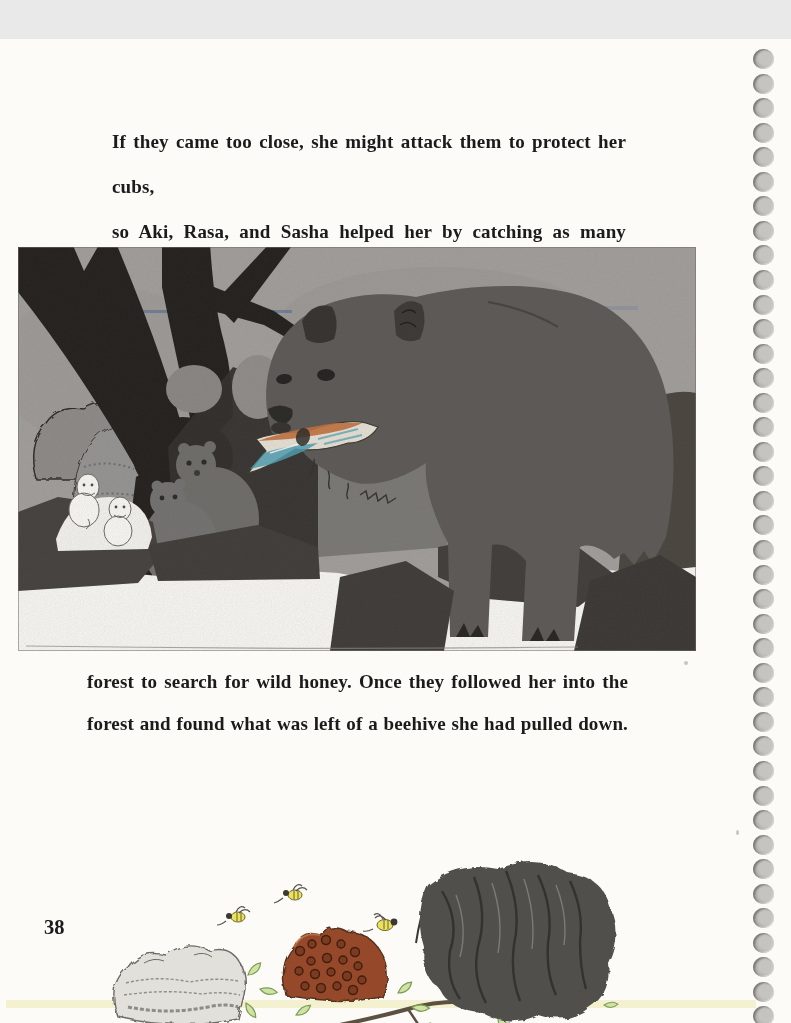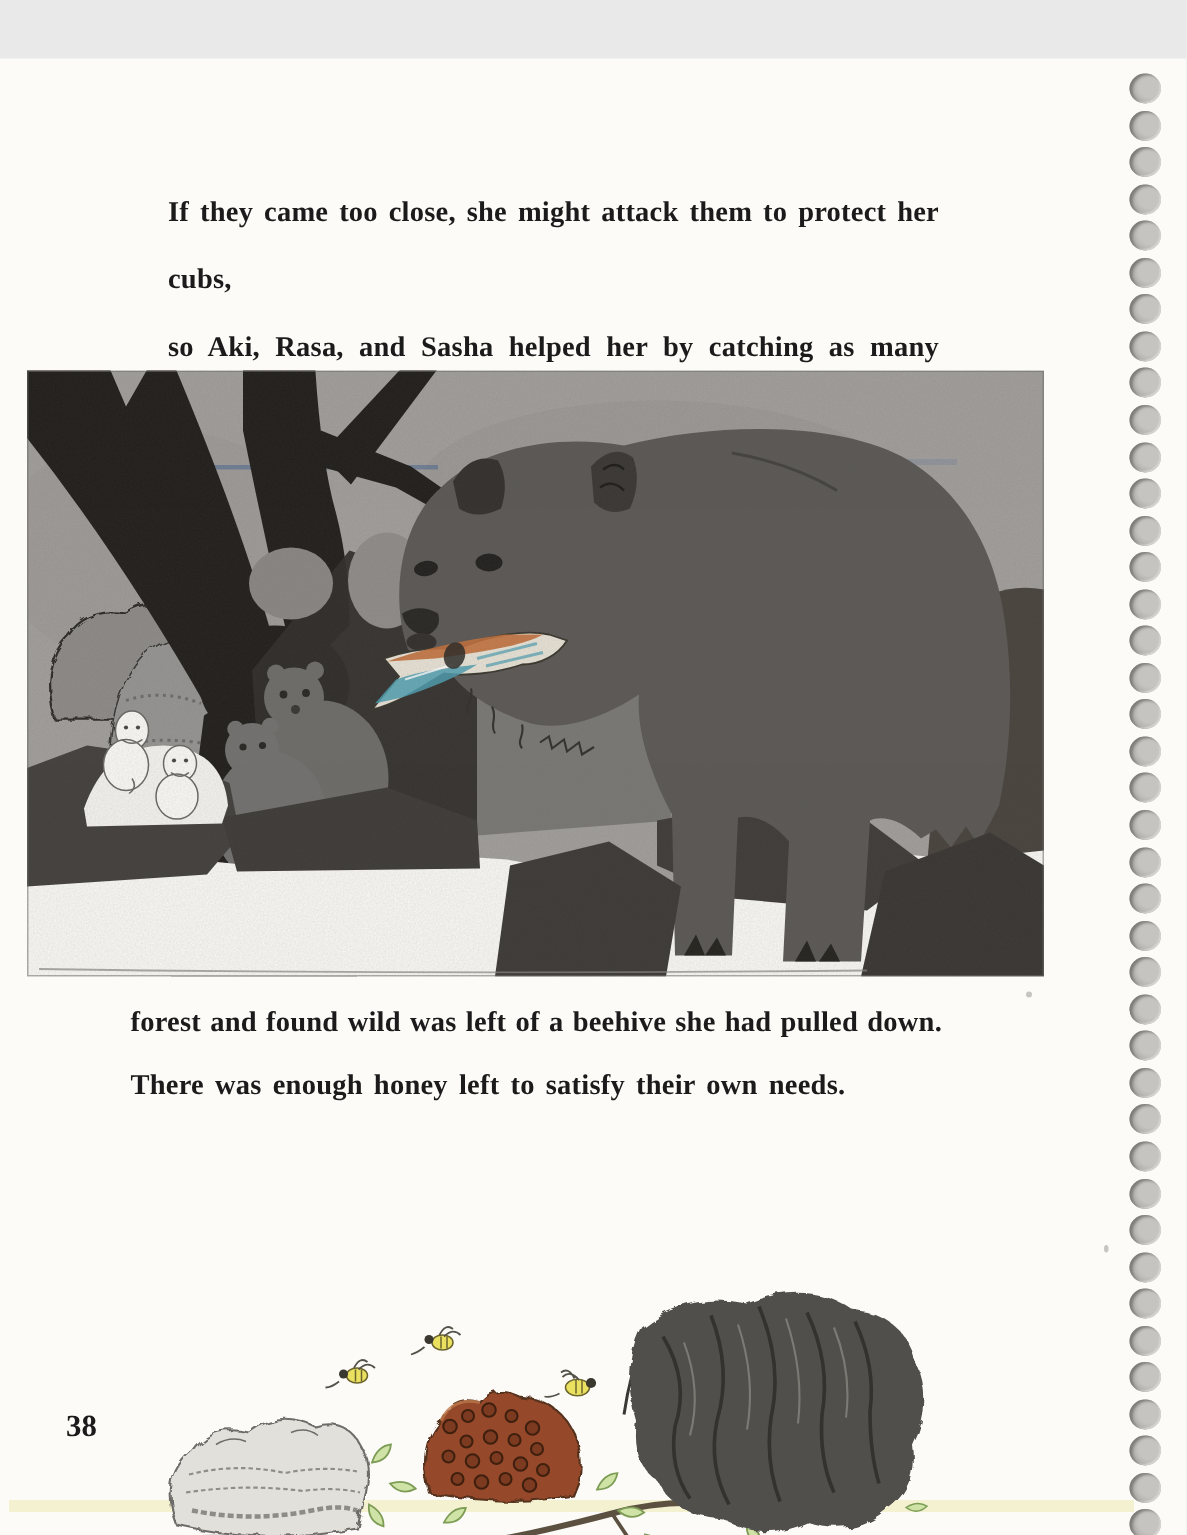--- a/index.html
+++ b/index.html
@@ -3,21 +3,21 @@
 <meta charset="utf-8">
 <style>
   html,body{margin:0;padding:0;background:#e9e9e9;}
   .page{position:relative;width:791px;height:1023px;background:#fcfbf8;overflow:hidden;
         font-family:"Liberation Serif",serif;margin-top:39px;}
   .para{position:absolute;color:#1b1b1b;font-weight:700;font-size:19px;}
   .p-top{left:112px;top:80px;width:514px;line-height:45px;}
   .p-bottom{left:87px;top:622px;width:541px;line-height:41.5px;}
   .line{text-align:justify;text-align-last:justify;letter-spacing:.15px;}
   .line.natural{text-align-last:left;word-spacing:2.5px;}
-  .page-number{position:absolute;left:44px;top:901px;font-size:20.5px;font-weight:700;color:#1b1b1b;}
+  .page-number{position:absolute;left:44px;top:877px;font-size:20.5px;font-weight:700;color:#1b1b1b;}
   .illu{position:absolute;left:18px;top:208px;}
   .draw{position:absolute;left:98px;top:816px;z-index:2;}
   .yline{position:absolute;left:6px;top:961px;width:750px;height:8px;background:#f1efc7;opacity:.8;z-index:1;}
   .binding{position:absolute;left:751px;top:0;width:28px;height:1023px;z-index:3;}
   .hole{position:absolute;left:2px;width:21px;height:20px;border-radius:50%;
         background:radial-gradient(circle at 62% 45%, #c6c4c1 0 40%, #b0aeab 68%, #9a9894 100%);
         box-shadow:inset 2px 1px 2px #7d7b77, inset -1px -1px 1px #d8d6d3;}
   .speck{position:absolute;border-radius:50%;background:#9a9894;opacity:.55;}
 </style>
 </head>
@@ -167,22 +167,22 @@
 
     <path d="M556 404 L572 334 L642 308 L678 330 L678 404 Z" fill="#3a3734"></path>
     <path d="M312 404 L322 330 L388 314 L436 344 L426 404 Z" fill="#3e3b38"></path>
 
     <path d="M8 399 Q280 403 560 400" stroke="#8a8884" stroke-width="1.2" fill="none" opacity=".7"></path>
     <rect x="0" y="0" width="678" height="404" filter="url(#grain)" opacity=".33"></rect>
     <rect x="0.5" y="0.5" width="677" height="403" fill="none" stroke="#706e6a" stroke-width="1" opacity=".55"></rect>
   </svg>
 
   <div class="para p-bottom">
-    <div class="line">forest and found wild was left of a beehive she had pulled down.</div>
-    <div class="line natural">There was enough honey left to satisfy their own needs.</div>
+    <div class="line">forest to search for wild honey.  Once they followed her into the</div>
+    <div class="line">forest and found what was left of a beehive she had pulled down.</div>
   </div>
 
   <div class="page-number">38</div>
 
   <svg class="draw" width="648" height="202" viewBox="0 0 648 202">
     <defs>
       <filter id="rough2" x="-15%" y="-15%" width="130%" height="130%">
         <feTurbulence type="fractalNoise" baseFrequency="0.09" numOctaves="3" result="t"></feTurbulence>
         <feDisplacementMap in="SourceGraphic" in2="t" scale="6"></feDisplacementMap>
         </filter>

